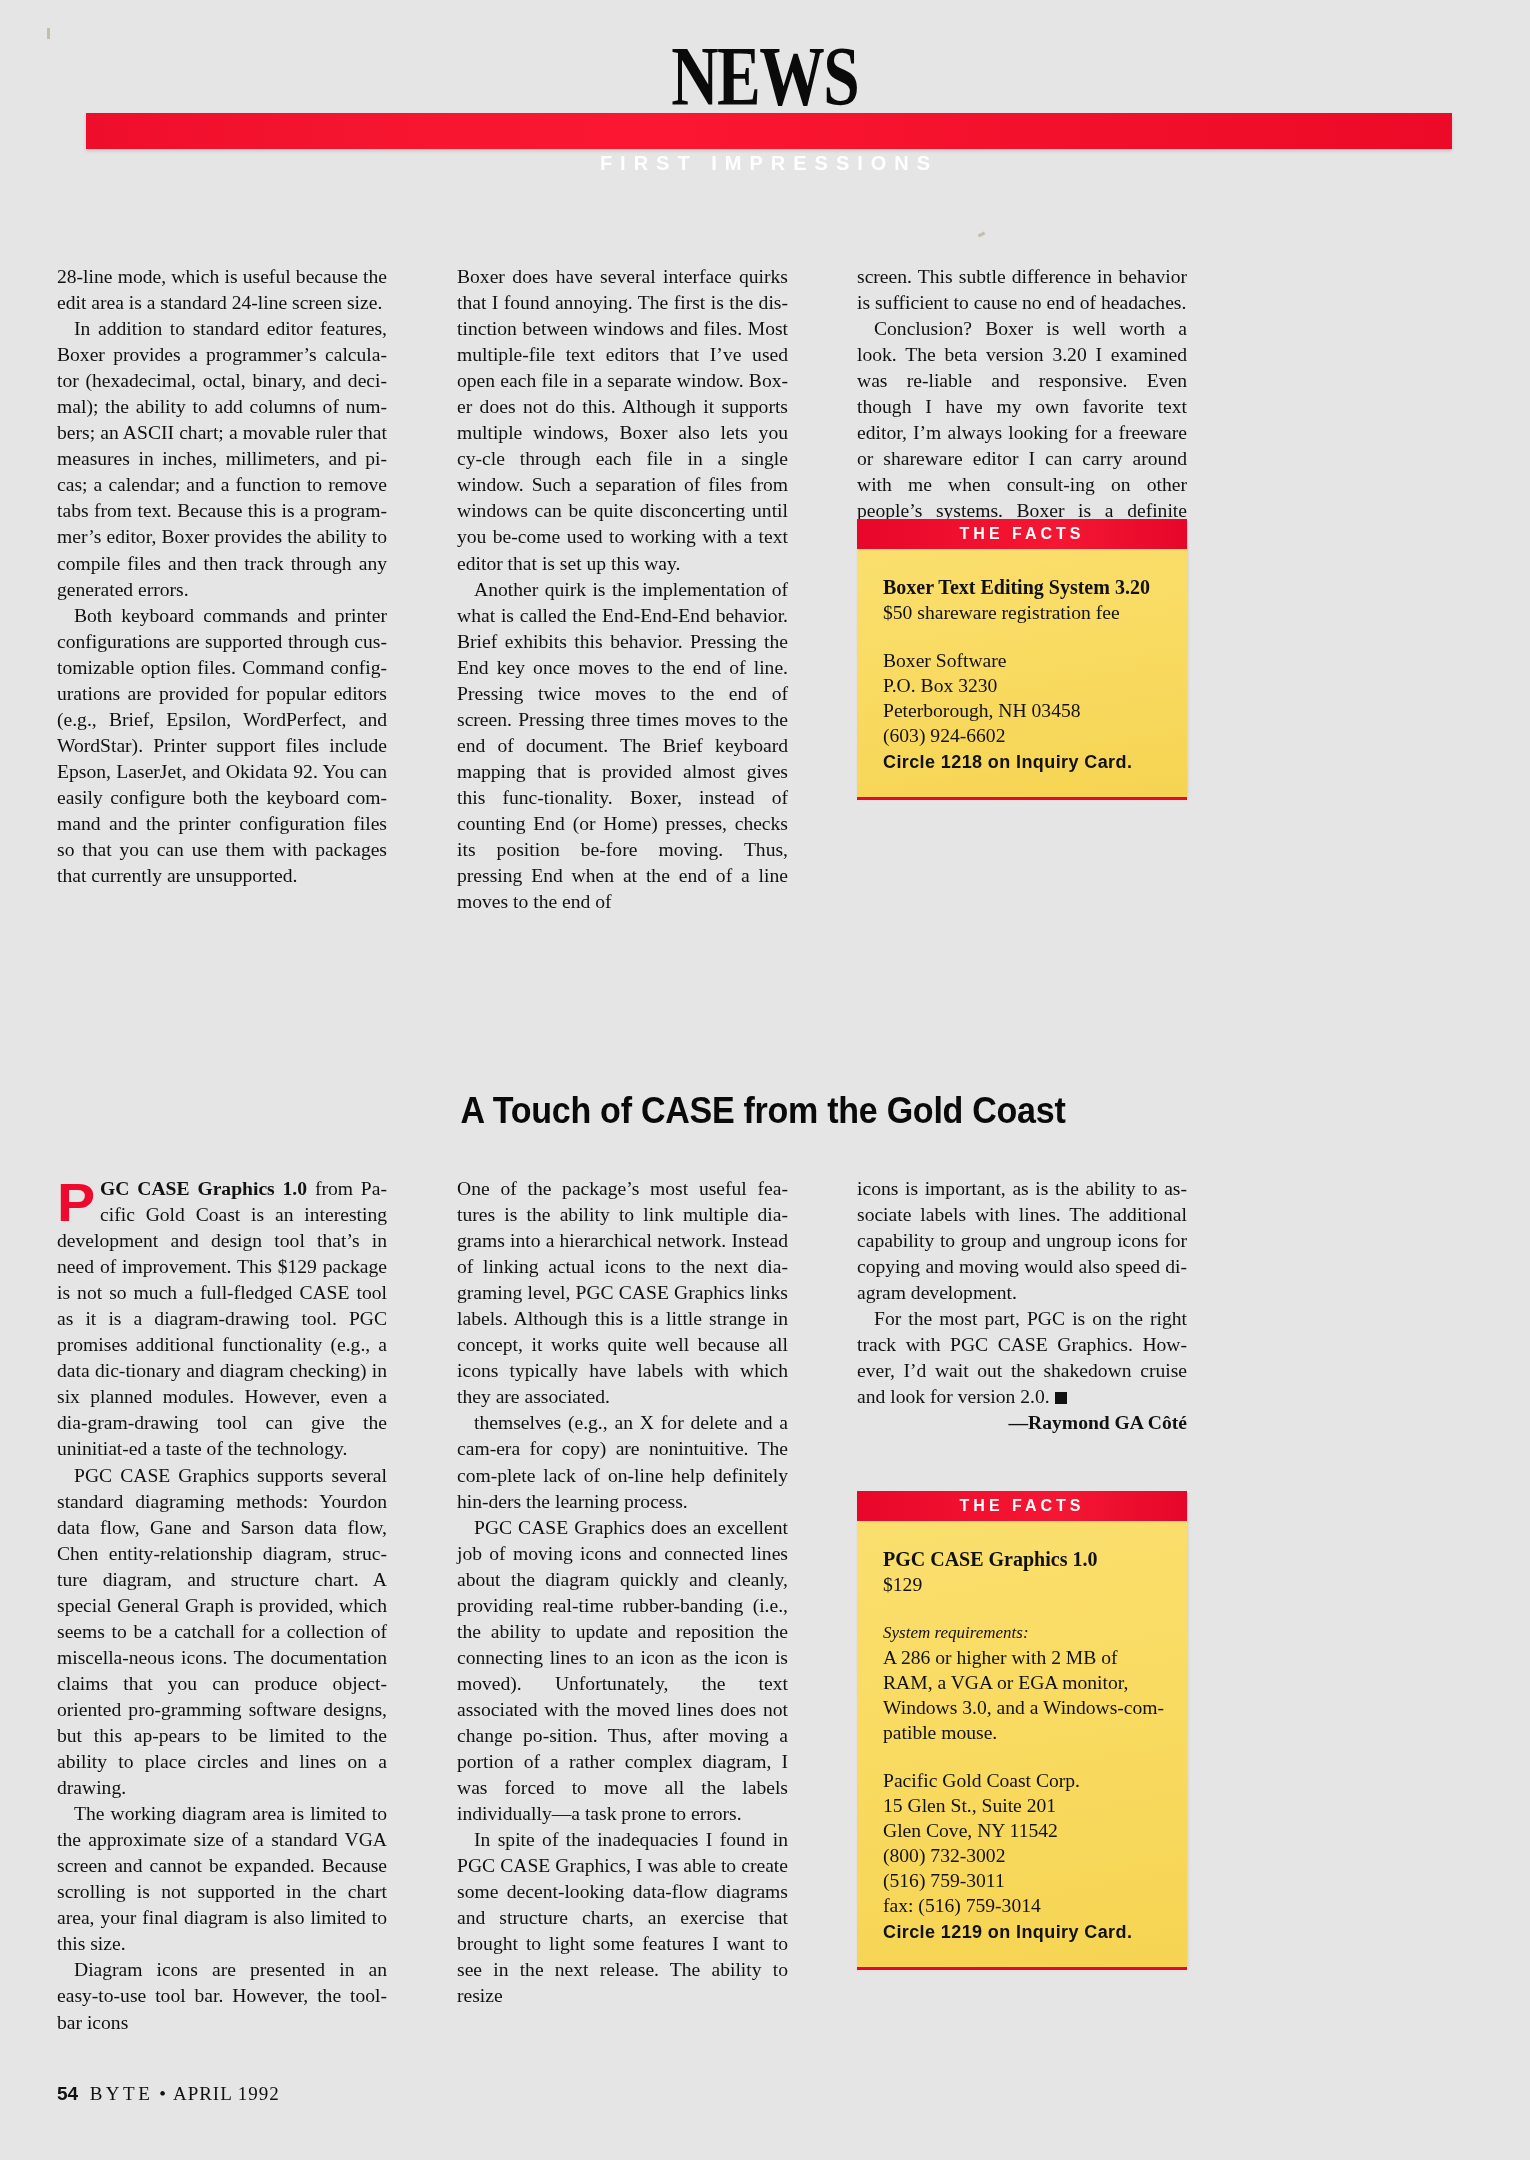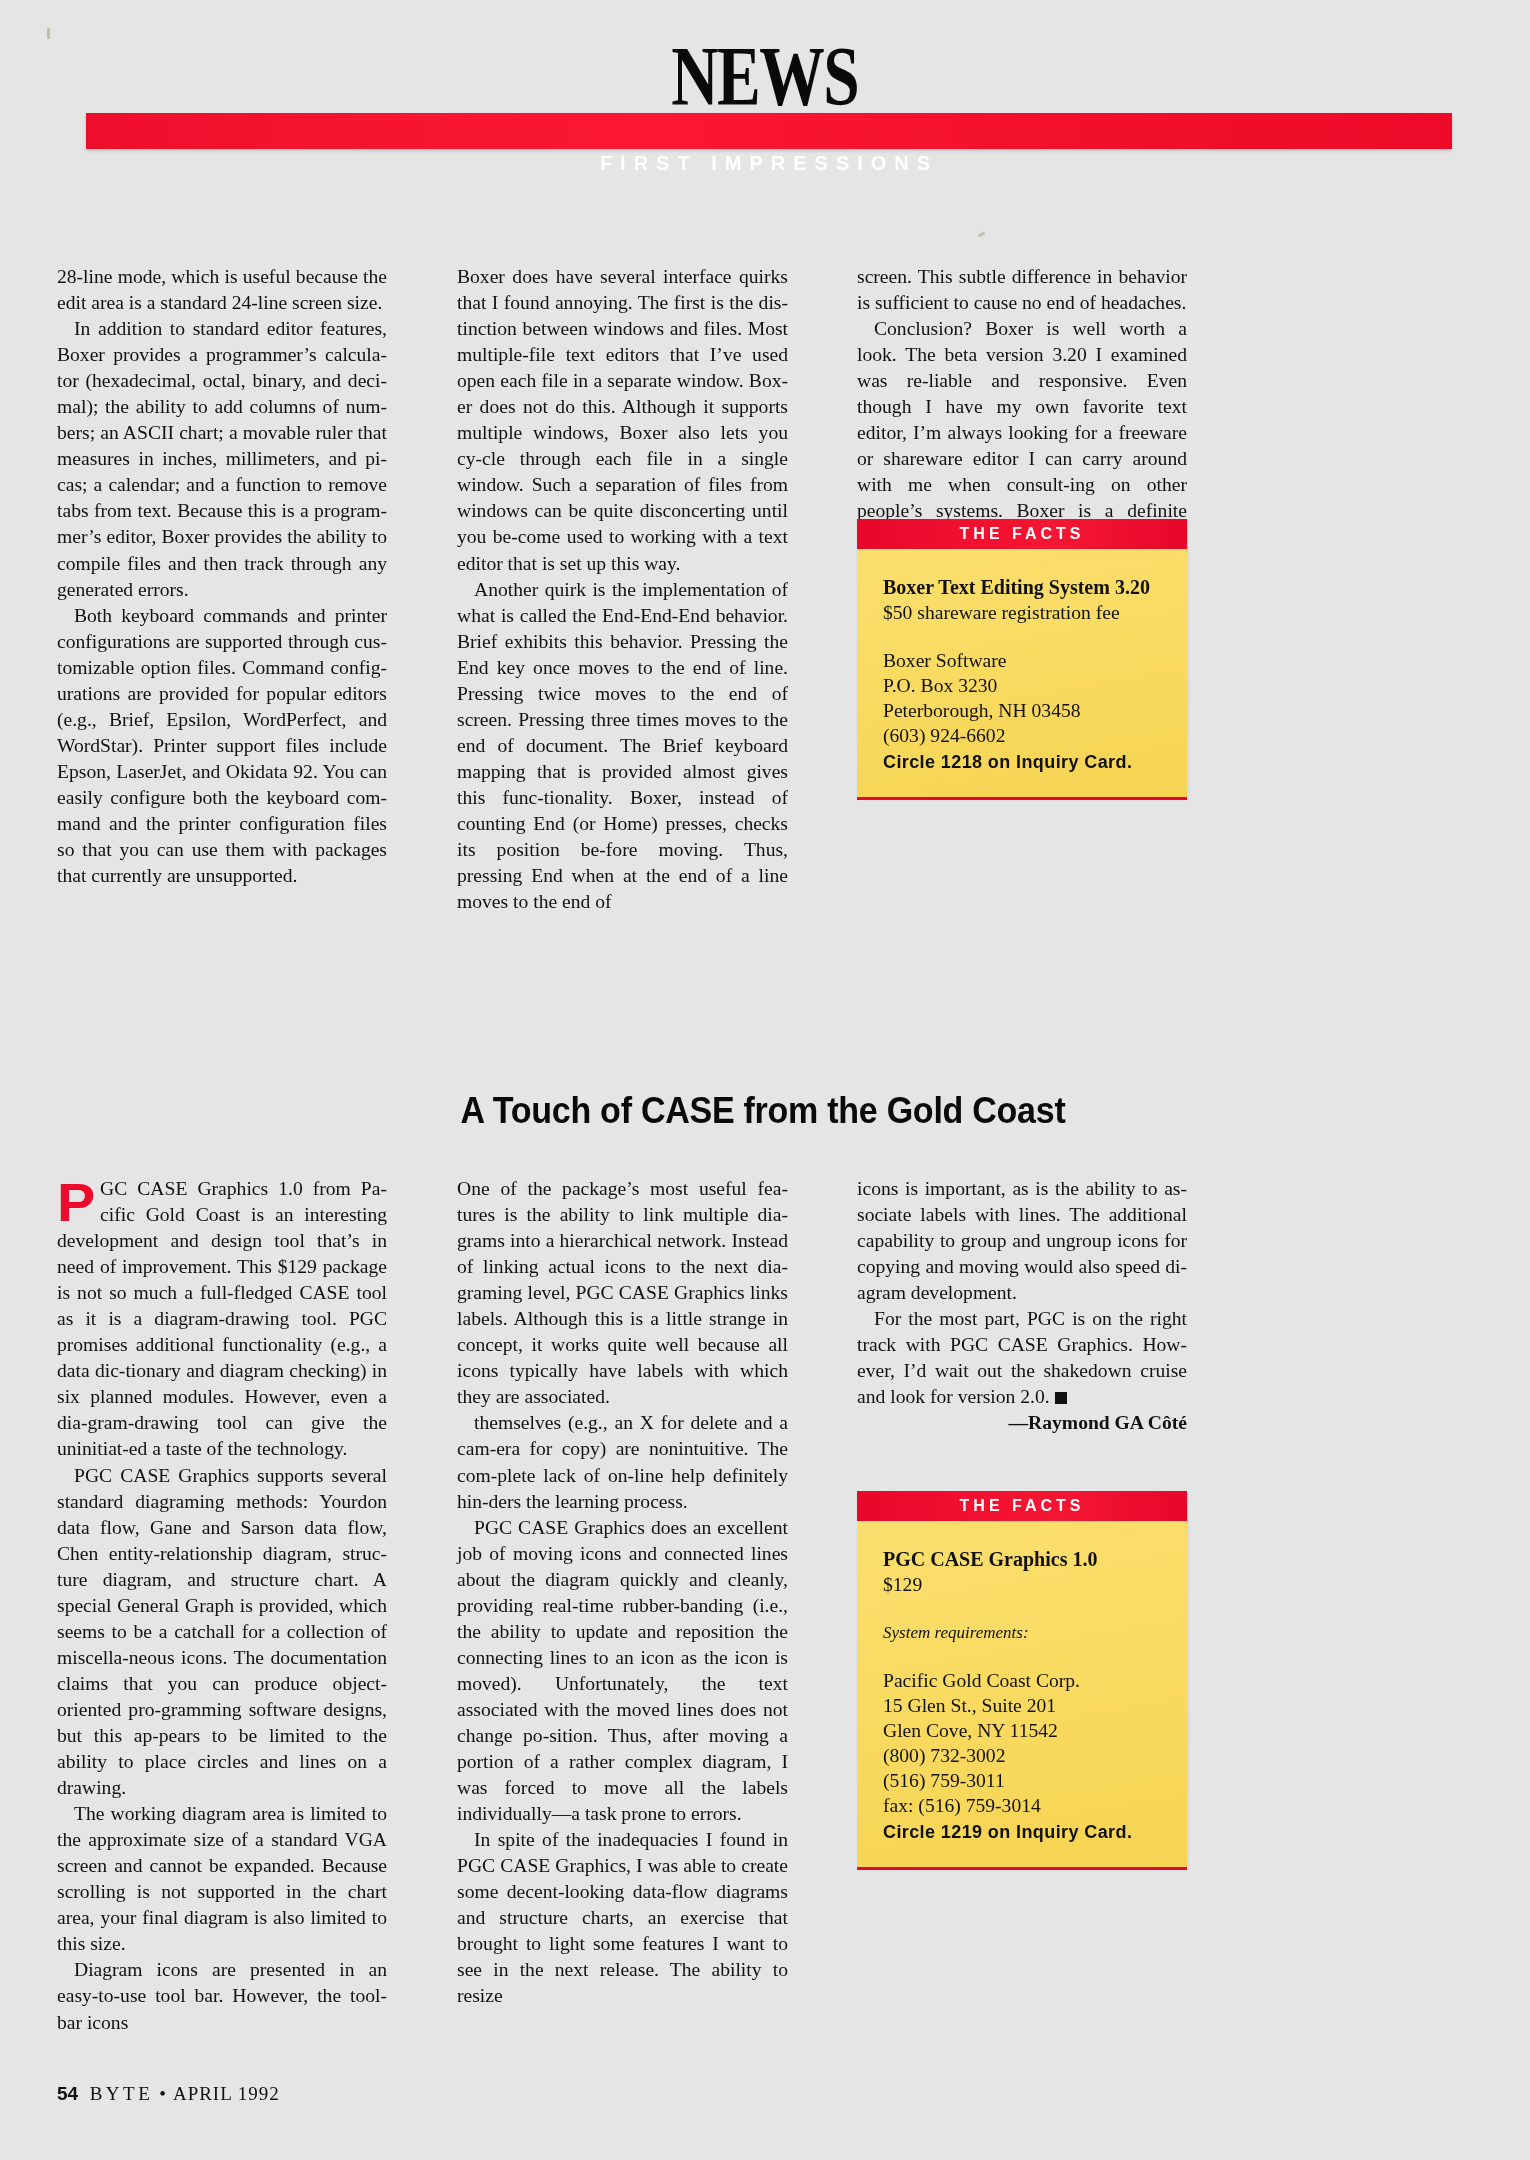--- a/index.html
+++ b/index.html
@@ -190,21 +190,21 @@
     float: left;
     font-family: "Liberation Sans", "DejaVu Sans", sans-serif;
     font-weight: 700;
     font-size: 54px;
     line-height: 44px;
     color: #ee0a2c;
     margin: 4px 7px 0 0;
     transform: scaleX(1.06);
     transform-origin: left top;
   }
-  .leadin { font-weight: 400; }
+  .leadin { font-weight: 700; }
 
   
   .footer {
     position: absolute;
     left: 57px;
     top: 2083px;
     font-size: 19px;
     letter-spacing: 1px;
   }
   .footer .pg {
@@ -304,20 +304,21 @@
 
   <div class="facts" style="left:857px; top:1491px;">
     <div class="facts-head">
       <div class="facts-head-text">THE FACTS</div>
     </div>
     <div class="facts-body">
       <p class="ftitle">PGC CASE Graphics 1.0</p>
       <p class="fline">$129</p>
       <div class="fgap"></div>
       <p class="fital">System requirements:</p>
+      <p class="fline">A 286 or higher with 2 MB of RAM, a VGA or EGA monitor, Windows 3.0, and a Windows-com-patible mouse.</p>
       <div class="fgap"></div>
       <p class="fline">Pacific Gold Coast Corp.</p>
       <p class="fline">15 Glen St., Suite 201</p>
       <p class="fline">Glen Cove, NY 11542</p>
       <p class="fline">(800) 732-3002</p>
       <p class="fline">(516) 759-3011</p>
       <p class="fline">fax: (516) 759-3014</p>
       <p class="fcircle">Circle 1219 on Inquiry Card.</p>
     </div>
     <div class="facts-rule"></div>

